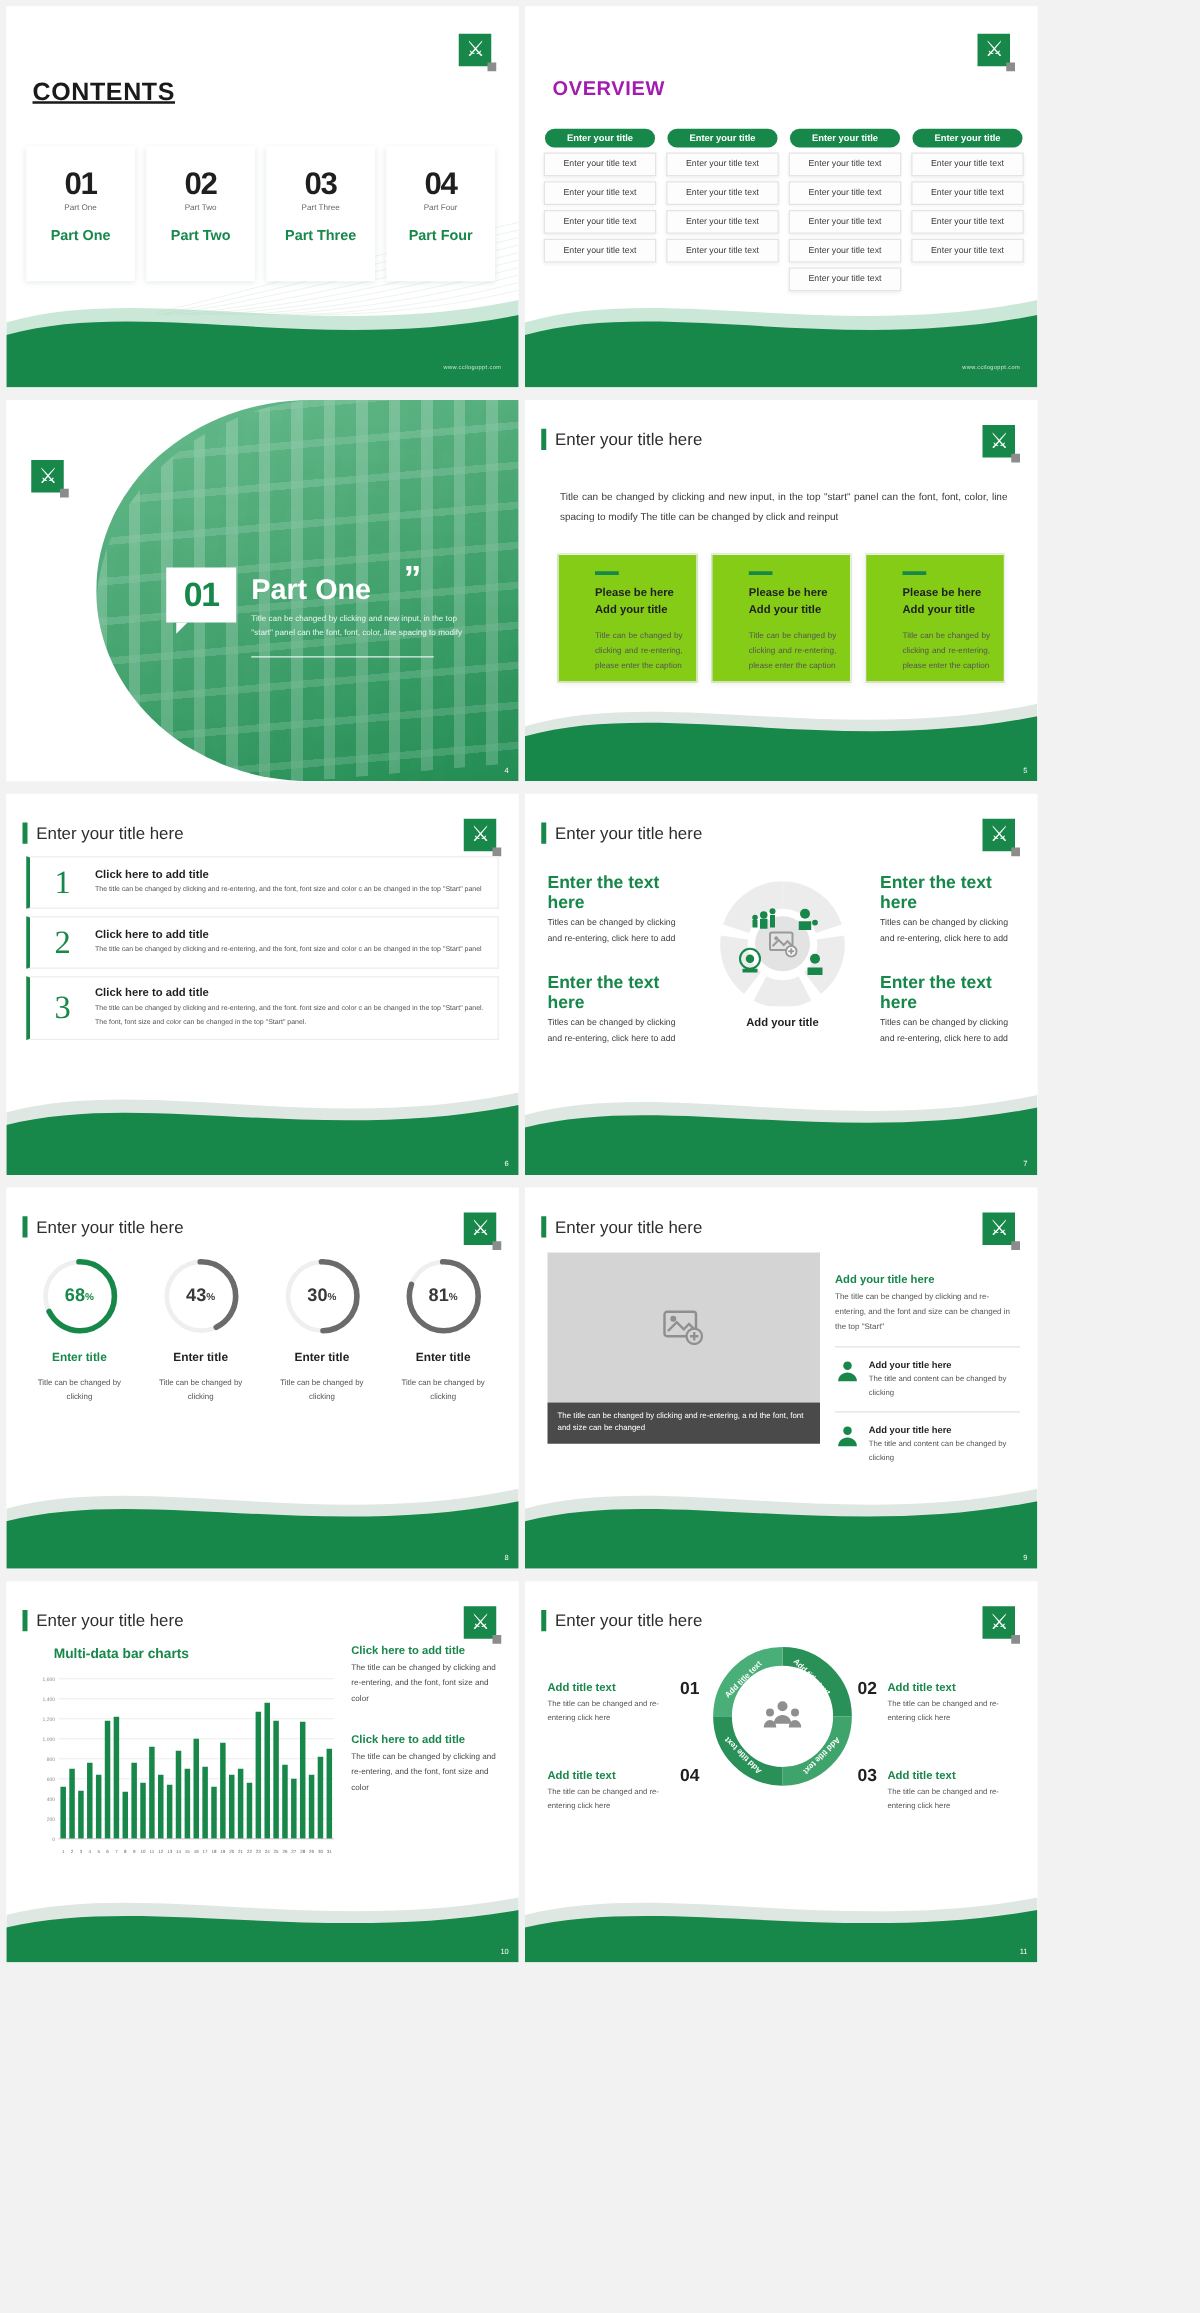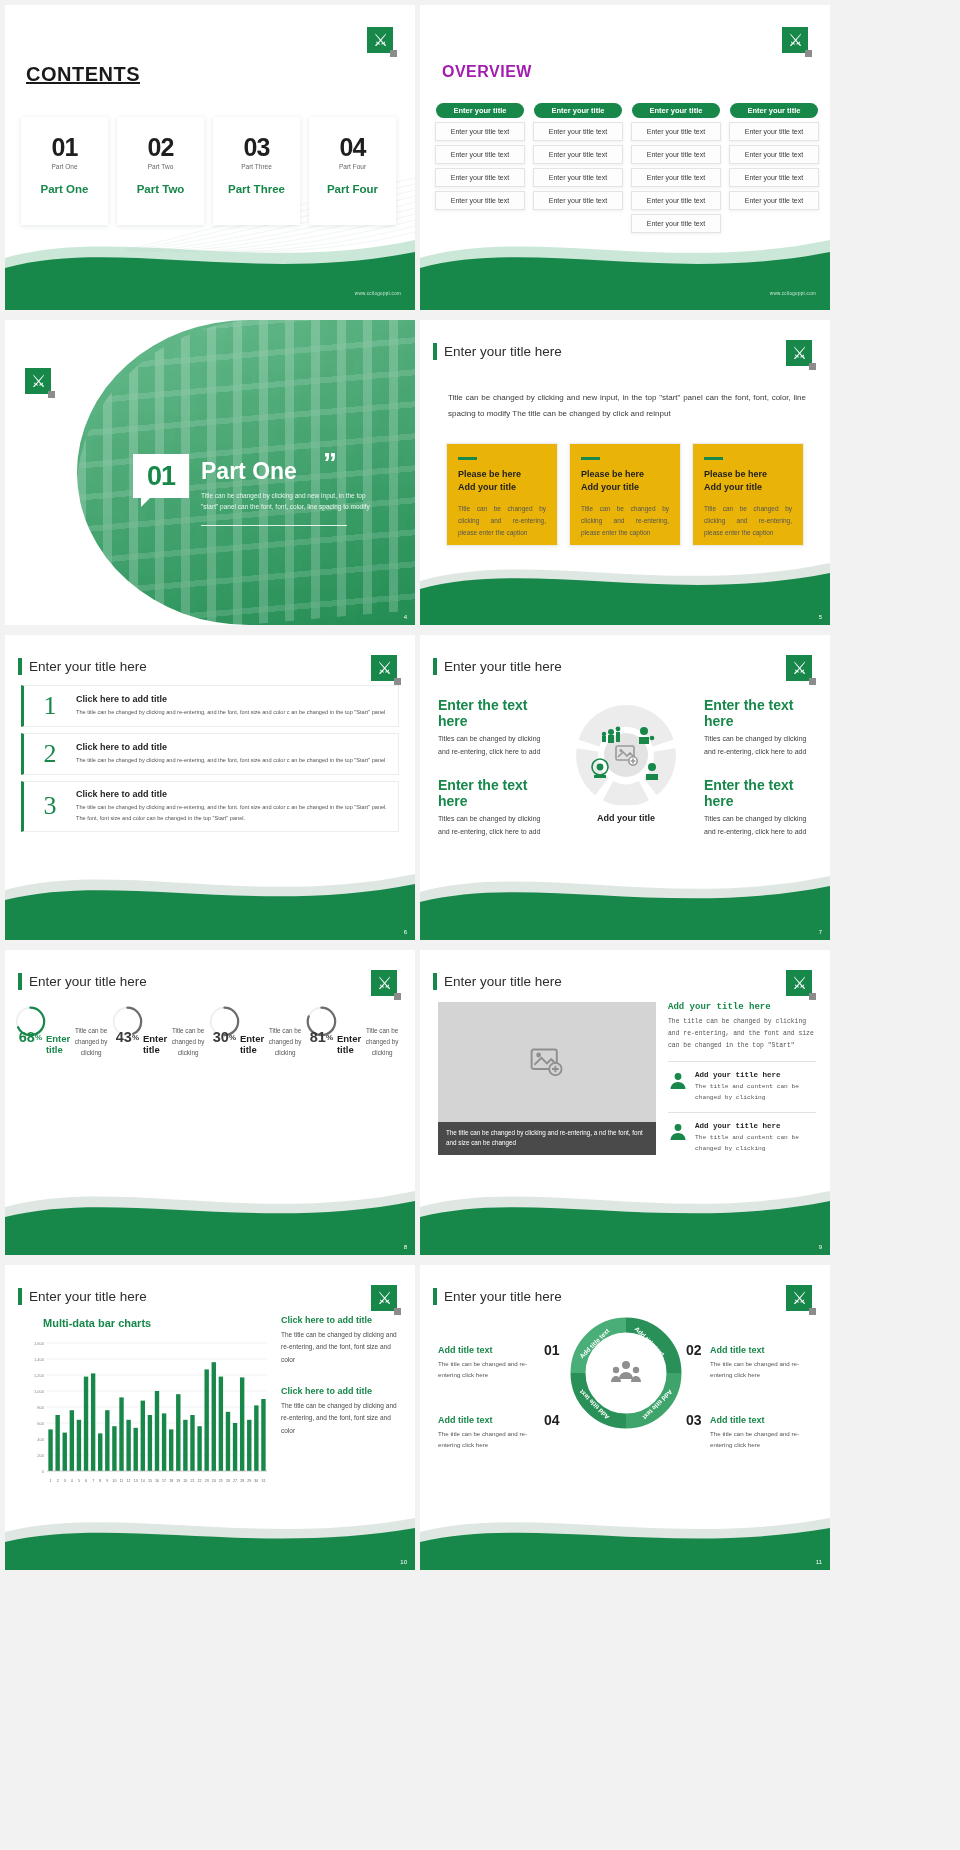--- a/index.html
+++ b/index.html
@@ -122,22 +122,22 @@
   }
   .s3-head { position: absolute; left: 196px; top: 138px; font-size: 23px; font-weight: bold; color: #fff; }
   .s3-quote { position: absolute; left: 318px; top: 133px; font-size: 28px; color: #fff; font-weight: bold; line-height: .7; }
   .s3-body { position: absolute; left: 196px; top: 170px; width: 170px; font-size: 6.5px; line-height: 1.75; color: #eaf6ef; }
   .s3-rule { position: absolute; left: 196px; top: 205px; width: 146px; height: 1px; background: rgba(255,255,255,.85); }
 
   
   .s5-lead { position: absolute; left: 28px; top: 70px; width: 358px; font-size: 8px; line-height: 2.0; color: #3a3a3a; text-align: justify; }
   .s5-cards { position: absolute; left: 26px; top: 123px; display: flex; gap: 11px; }
   .s5-card {
-    width: 112px; height: 103px; background: #eab308; border: 1px solid #ececec;
-    box-shadow: 0 1px 5px rgba(0,0,0,.07); padding: 13px 11px 0 11px;
+    width: 112px; height: 103px; background: #84cc16; border: 1px solid #ececec;
+    box-shadow: 0 1px 5px rgba(0,0,0,.07); padding: 13px 11px 0 29px;
   }
   .s5-dash { width: 19px; height: 3px; background: #17874a; margin-bottom: 8px; }
   .s5-ct { font-size: 9px; font-weight: bold; color: #1f1f1f; line-height: 1.45; }
   .s5-cb { margin-top: 9px; font-size: 6.5px; line-height: 1.85; color: #555; text-align: justify; }
 
   
   .s6-rows { position: absolute; left: 16px; top: 50px; width: 378px; }
   .s6-row {
     display: flex; align-items: center; background: #fff;
     border: 1px solid #ededed; border-left: 3px solid #17874a;
@@ -150,38 +150,38 @@
 
   
   .s7-txt { position: absolute; width: 112px; }
   .s7-h { font-size: 14px; font-weight: bold; color: #17874a; }
   .s7-p { font-size: 7px; line-height: 1.9; color: #3d3d3d; margin-top: 3px; }
   .s7-wheel { position: absolute; left: 156px; top: 70px; width: 100px; height: 100px; }
   .s7-center-lbl { position: absolute; left: 156px; top: 178px; width: 100px; text-align: center; font-size: 9px; font-weight: bold; color: #1f1f1f; }
 
   
   .s8-wrap { position: absolute; left: 10px; top: 56px; display: flex; }
-  .s8-item { width: 97px; display: flex; flex-direction: row; align-items: center; }
+  .s8-item { width: 97px; display: flex; flex-direction: column; align-items: center; }
   .s8-ring { position: relative; width: 62px; height: 62px; }
   .s8-val { position: absolute; inset: 0; display: flex; align-items: center; justify-content: center; font-size: 14.5px; font-weight: bold; }
   .s8-val small { font-size: 8px; font-weight: bold; }
   .s8-lbl { margin-top: 13px; font-size: 9.5px; font-weight: bold; }
   .s8-sub { margin-top: 9px; font-size: 6.3px; line-height: 1.8; color: #555; text-align: center; width: 84px; }
 
   
   .s9-img {
     position: absolute; left: 18px; top: 52px; width: 218px; height: 120px;
     background: #d4d4d4; display: flex; align-items: center; justify-content: center;
   }
   .s9-cap {
     position: absolute; left: 18px; top: 172px; width: 218px; height: 33px;
     background: #4a4a4a; color: #fff; font-size: 6.3px; line-height: 1.6;
     padding: 6px 8px;
   }
-  .s9-right { position: absolute; left: 248px; top: 52px; width: 148px; font-family: Liberation Mono, monospace; }
+  .s9-right { position: absolute; left: 248px; top: 68px; width: 148px; }
   .s9-h { font-size: 9px; font-weight: bold; color: #17874a; }
   .s9-p { font-size: 6.4px; line-height: 1.85; color: #555; margin-top: 4px; }
   .s9-div { height: 1px; background: #e2e2e2; margin: 9px 0; }
   .s9-row { display: flex; gap: 7px; align-items: flex-start; }
   .s9-ic { width: 20px; height: 20px; flex: none; color: #17874a; }
   .s9-rt { font-size: 7.5px; font-weight: bold; color: #1f1f1f; }
   .s9-rd { font-size: 6.2px; line-height: 1.8; color: #555; margin-top: 2px; }
 
   
   .s10-ct { position: absolute; left: 38px; top: 52px; font-size: 11px; font-weight: bold; color: #17874a; }

